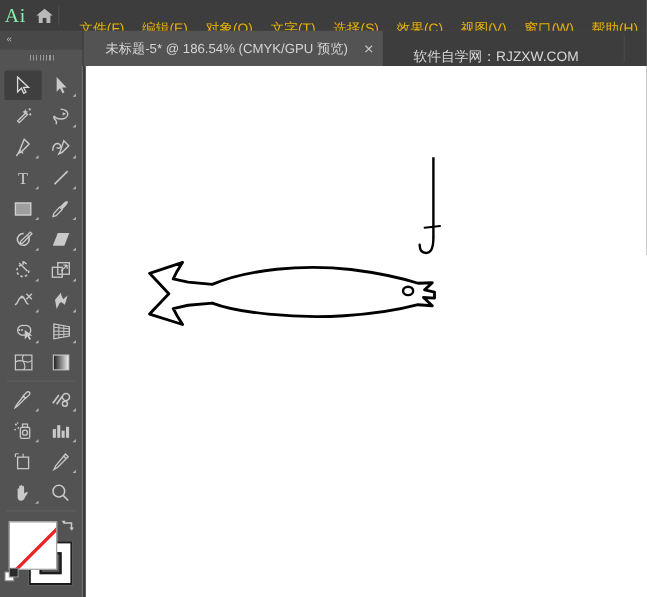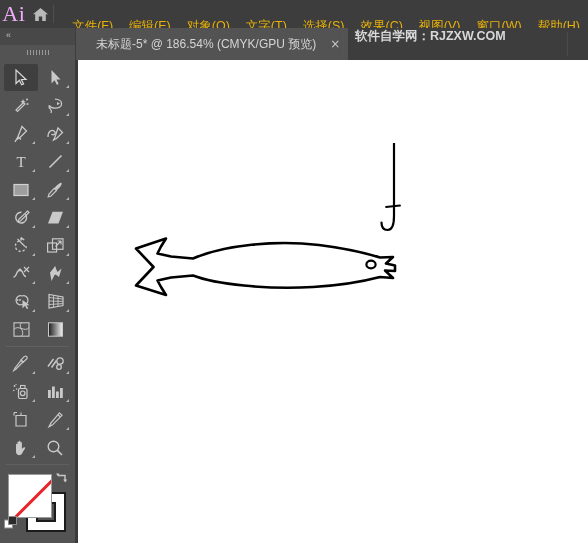--- a/index.html
+++ b/index.html
@@ -11,21 +11,21 @@
   }
   #app{position:relative;width:588px;height:543px;}
 
   
   .menubar{
     position:absolute;left:0;top:0;width:588px;height:28px;
     background:#3d3d3d;display:flex;align-items:center;
   }
   .ai-logo{
     width:36px;height:28px;display:flex;align-items:center;justify-content:center;
-    color:#f0abfc;font-size:22px;font-weight:400;letter-spacing:.5px;
+    color:#86efac;font-size:18px;font-weight:400;letter-spacing:.5px;
     font-family:"Liberation Serif","DejaVu Serif",serif;
   }
   .home-btn{
     width:32px;height:28px;display:flex;align-items:center;justify-content:center;
   }
   .home-btn svg{display:block;}
   .menu-div{width:1px;height:18px;background:#4f4f4f;margin:0 2px 0 1px;}
   .menu-items{display:flex;align-items:center;margin-left:8px;}
   .menu-item{
     color:#eab308;font-size:12.5px;padding:4px 8px;white-space:nowrap;
@@ -57,22 +57,22 @@
     position:absolute;left:76px;top:0;height:32px;
     background:#535353;display:flex;align-items:center;padding:0 8px 0 20px;
     box-sizing:border-box;
   }
   .doc-tab .title{color:#d4d4d4;font-size:12px;white-space:nowrap;}
   .doc-tab .closex{
     color:#c9c9c9;font-size:12px;margin-left:14px;line-height:1;
     font-family:"DejaVu Sans",sans-serif;
   }
   .site-tab{
-    position:absolute;left:345px;top:0;height:32px;
-    display:flex;align-items:flex-start;padding-left:10px;font-weight:bold;
+    position:absolute;left:366px;top:0;height:32px;
+    display:flex;align-items:flex-end;padding-left:10px;
   }
   .site-tab .title{color:#d8d8d8;font-size:12.5px;white-space:nowrap;}
   .tab-sep{position:absolute;left:343px;top:4px;width:1px;height:24px;background:#555;}
   .tab-sep2{position:absolute;left:567px;top:4px;width:1px;height:24px;background:#4a4a4a;}
 
   
   .toolbar{
     position:absolute;left:0;top:60px;width:75px;height:483px;background:#535353;
   }
   .tools-grid{position:absolute;left:0;top:0;width:75px;}

